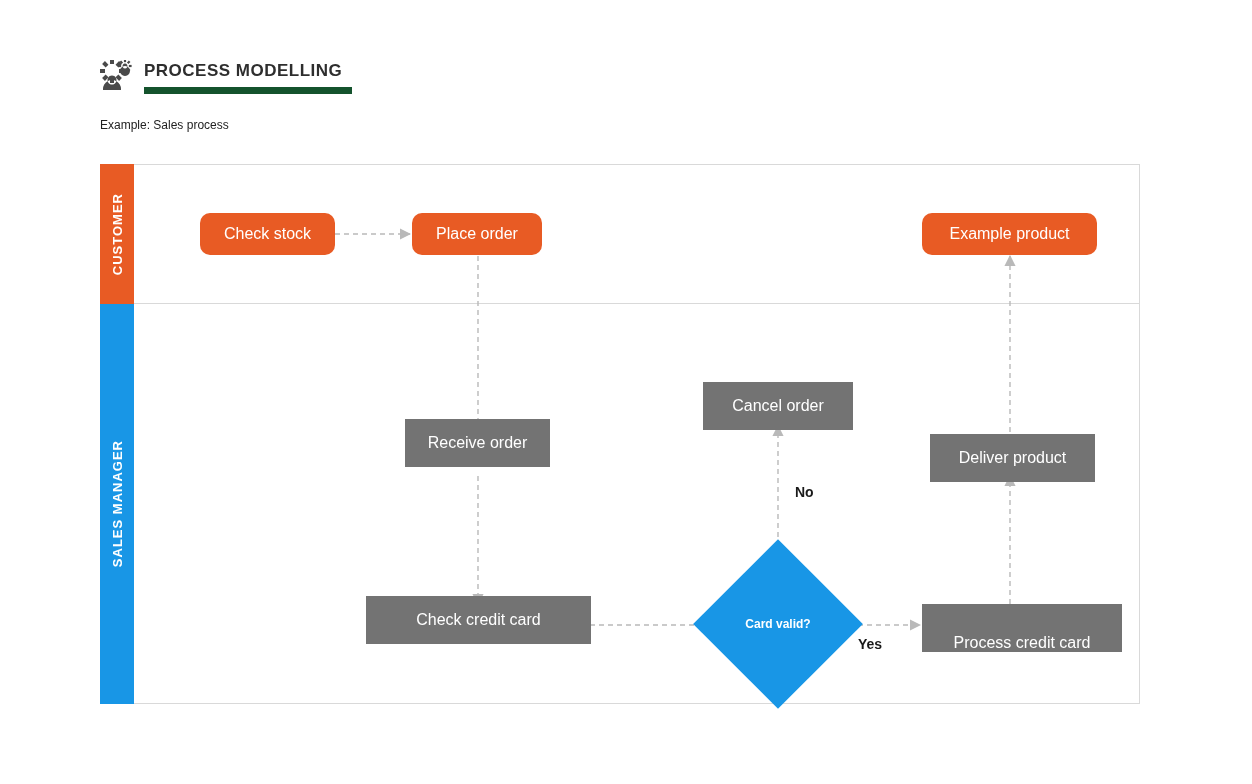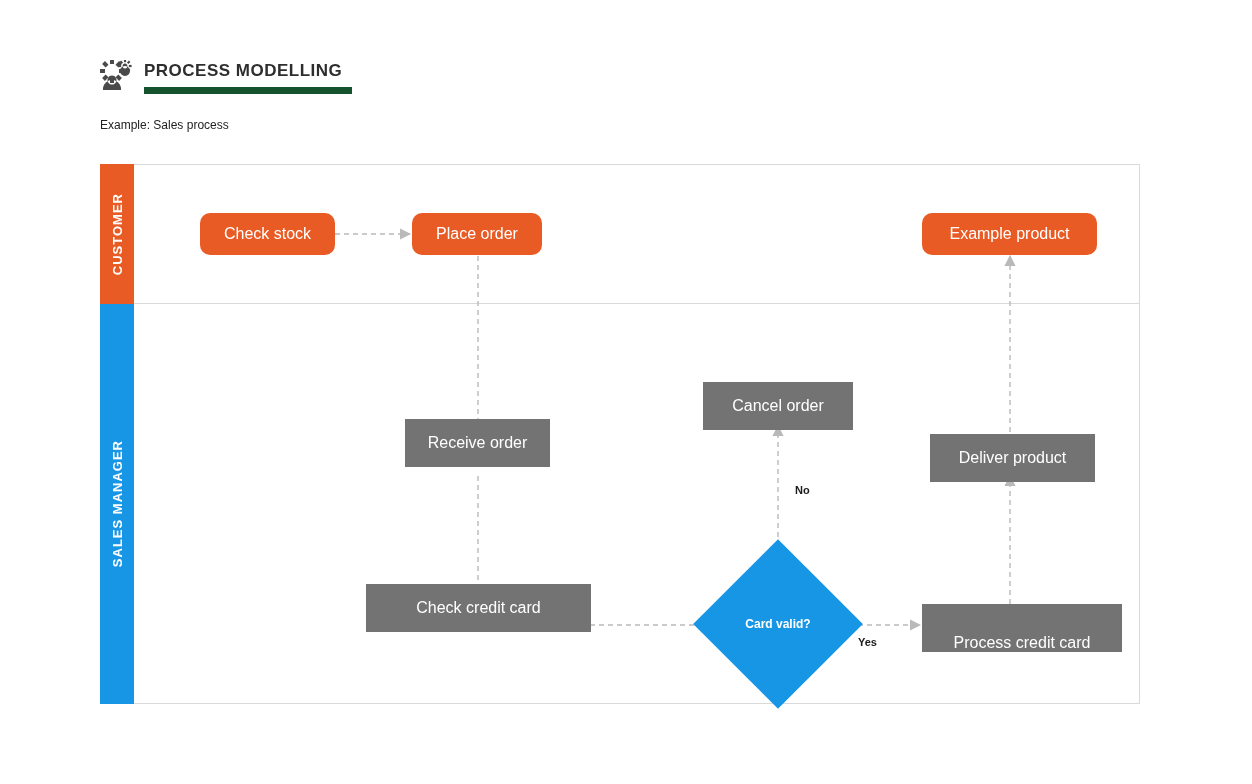--- a/index.html
+++ b/index.html
@@ -86,21 +86,21 @@
     position: absolute; inset: 0;
     background: #1896e6;
     transform: rotate(45deg);
   }
   .diamond .label {
     position: relative; color: #fff; font-size: 12px; z-index: 1; font-weight: bold;
   }
   .edge-label {
     position: absolute;
     font-weight: 700;
-    font-size: 11px;
+    font-size: 14px;
     color: #1a1a1a;
   }
   svg.connectors {
     position: absolute;
     top: 0; left: 0;
     width: 100%; height: 100%;
     pointer-events: none;
   }
 </style>
 </head>
@@ -184,21 +184,21 @@
     <div class="node orange" style="left:312px; top:49px; width:130px;">
       <span>Place order</span>
     </div>
     <div class="node orange" style="left:822px; top:49px; width:175px;">
       <span>Example product</span>
     </div>
 
     <div class="node blue" style="left:305px; top:255px; width:145px;">
       <span>Receive order</span>
     </div>
-    <div class="node blue" style="left:266px; top:420px; width:225px;">
+    <div class="node blue" style="left:266px; top:432px; width:225px;">
       <span>Check credit card</span>
     </div>
 
     <div class="diamond" style="left:618px; top:400px;">
       <div class="shape"></div>
       <div class="label">Card valid?</div>
     </div>
 
     <div class="node blue" style="left:603px; top:218px; width:150px;">
       <span>Cancel order</span>

